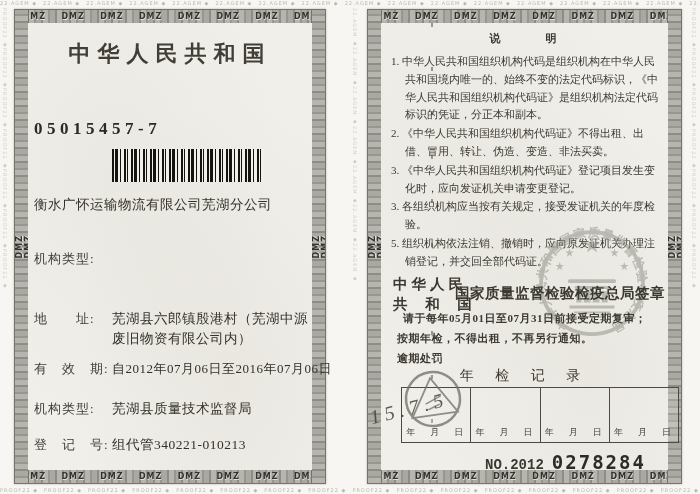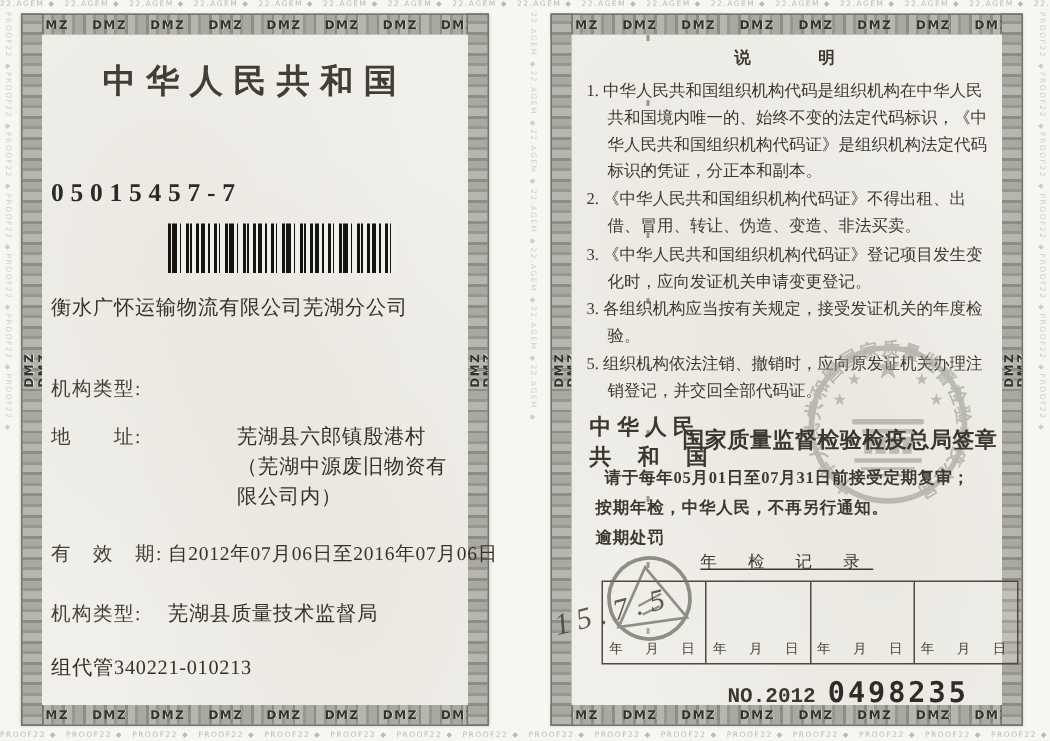--- a/index.html
+++ b/index.html
@@ -49,21 +49,21 @@
   .notes{position:absolute;top:30px;left:10px;width:272px;font-size:11px;line-height:17.8px;color:#3b3932;}
   .note-item{padding-left:14px;text-indent:-14px;margin:0 0 1px 0;}
   .issuer{position:absolute;left:12px;font-weight:bold;color:#3a3831;}
   .issuer1{top:252px;font-size:14.5px;letter-spacing:4px;}
   .issuer2{top:272px;font-size:14.5px;letter-spacing:7px;}
   .seal-sign{position:absolute;left:74px;top:261px;font-size:14.5px;font-weight:bold;
     letter-spacing:.5px;white-space:nowrap;color:#3a3831;z-index:4;}
   .review{position:absolute;left:22px;font-size:11px;font-weight:bold;color:#3b3931;z-index:4;letter-spacing:.5px;}
   .rv1{top:288px;} .rv2{top:308px;left:16px;} .rv3{top:328px;left:16px;}
   .annual-title{position:absolute;top:344px;left:0;right:0;text-align:center;
-    font-size:11px;letter-spacing:9px;color:#3b3931;z-index:4;text-decoration:underline;}
+    font-size:14px;letter-spacing:9px;color:#3b3931;z-index:4;}
   .annual-table{position:absolute;left:20px;top:364px;width:278px;height:56px;display:flex;
     border:1.3px solid #4c4a42;box-sizing:border-box;z-index:2;background:rgba(241,239,233,.2);}
   .annual-cell{flex:1;border-right:1.3px solid #4c4a42;position:relative;}
   .annual-cell:last-child{border-right:none;}
   .date-label{position:absolute;bottom:3px;left:0;right:0;text-align:center;
     font-size:9px;letter-spacing:3px;color:#45433b;}
   .cert-no{position:absolute;top:428px;left:104px;z-index:4;display:flex;align-items:baseline;gap:8px;}
   .cert-no-prefix{font-size:14px;font-weight:bold;color:#3a3830;font-family:Liberation Mono, monospace;text-align:right;}
   .cert-no-num{font-size:19px;font-weight:bold;letter-spacing:2px;color:#2e2c26;
     font-family:"DejaVu Sans Mono",monospace;}
@@ -120,33 +120,34 @@
       <span class="code-value">05015457-7</span>
     </div>
     <div class="barcode"></div>
 
     <div class="lrow" style="top:172px;">
       <span class="fvalue">衡水广怀运输物流有限公司芜湖分公司</span>
     </div>
     <div class="lrow" style="top:226px;">
       <span class="flabel">机构类型:</span>
     </div>
-    <div class="lrow" style="top:258px;gap:46px;">
+    <div class="lrow" style="top:286px;">
       <span class="flabel">地　　址:</span>
       <span class="fvalue">芜湖县六郎镇殷港村（芜湖中源废旧物资有限公司内）</span>
     </div>
     <div class="lrow" style="top:336px;">
       <span class="flabel">有　效　期:</span>
       <span class="fvalue nowrap">自2012年07月06日至2016年07月06日</span>
     </div>
     <div class="lrow" style="top:376px;">
       <span class="flabel">机构类型:</span>
       <span class="fvalue">芜湖县质量技术监督局</span>
     </div>
     <div class="lrow" style="top:412px;">
+      <span class="flabel">登　记　号:</span>
       <span class="fvalue">组代管340221-010213</span>
     </div>
   </div>
 </div>
 
 <div class="page" id="page-right">
   <div class="band h top">
       <span class="rep">DMZ</span>
       <span class="rep">DMZ</span>
       <span class="rep">DMZ</span>
@@ -213,21 +214,21 @@
         <rect x="76" y="138" width="48" height="2.5"></rect>
         <rect x="83" y="144" width="34" height="2.5"></rect>
       </g>
     </svg>
 
     <div class="issuer issuer1">中华人民</div>
     <div class="issuer issuer2">共 和 国</div>
     <div class="seal-sign">国家质量监督检验检疫总局签章</div>
 
     <div class="review rv1">请于每年05月01日至07月31日前接受定期复审；</div>
-    <div class="review rv2">按期年检，中华人民，不再另行通知。</div>
+    <div class="review rv2">按期年检，不得出租，不再另行通知。</div>
     <div class="review rv3">逾期处罚</div>
 
     <div class="annual-title">年 检 记 录</div>
 
     <div class="annual-table">
       <div class="annual-cell">
         <div class="date-label">年　月　日</div>
       </div>
       <div class="annual-cell">
         <div class="date-label">年　月　日</div>
@@ -243,16 +244,16 @@
     <svg class="small-stamp" width="64" height="64" viewBox="0 0 64 64">
       <circle cx="32" cy="32" r="27" fill="none" stroke="#6f6e66" stroke-width="2.5"></circle>
       <polygon points="32,11 9,48 55,48" fill="none" stroke="#6f6e66" stroke-width="1.8"></polygon>
       <line x1="24" y1="36" x2="40" y2="30" stroke="#6f6e66" stroke-width="1.5"></line>
       <line x1="26" y1="42" x2="38" y2="38" stroke="#6f6e66" stroke-width="1.5"></line>
     </svg>
     <div class="handwriting">15.7.5</div>
 
     <div class="cert-no">
       <span class="cert-no-prefix">NO.2012</span>
-      <span class="cert-no-num">0498235</span>
+      <span class="cert-no-num">0278284</span>
     </div>
   </div>
 </div>
 
 </body></html>

